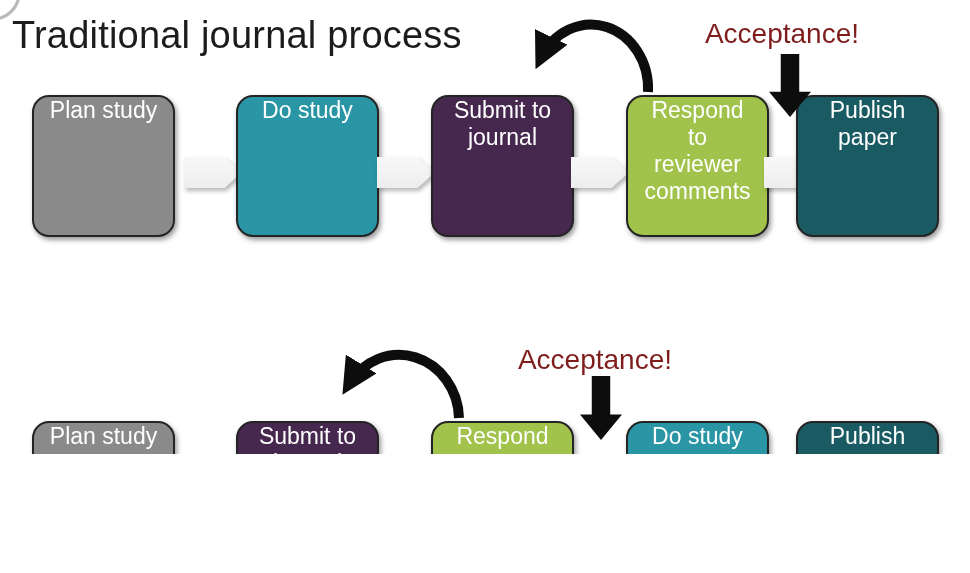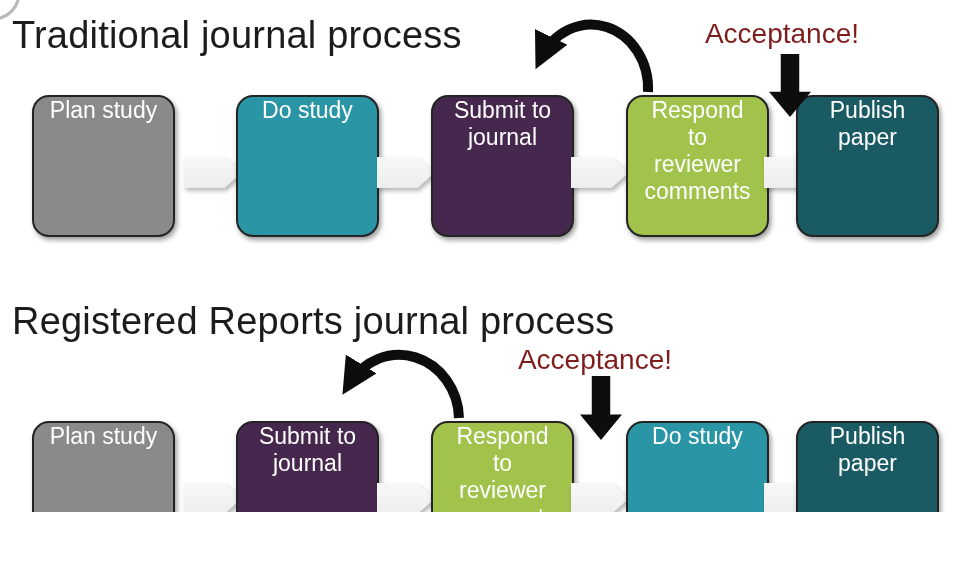--- a/index.html
+++ b/index.html
@@ -1,18 +1,18 @@
 <!DOCTYPE html>
 <html><head>
 <meta charset="utf-8">
 <style>
   html,body{margin:0;padding:0;background:#ffffff;}
   .page{
     position:relative;
-    width:970px;height:512px;
+    width:970px;height:454px;
     background:#ffffff;
     overflow:hidden;
     font-family:"Liberation Sans", sans-serif;
   }
   .title{
     position:absolute;
     left:12px;
     margin:0;
     font-size:38px;
     font-weight:300;
@@ -123,21 +123,20 @@
       </div>
     <div class="box b5" style="background-color: rgb(26, 91, 99);">
       <span class="box-label">Publish
 paper</span>
     </div>
   </div>
 
   <div class="acceptance a1">Acceptance!</div>
   <div class="downarrow d1"></div>
 
-  <h1 class="title t2">Registered Reports journal process</h1>
 
   <div class="flow r2">
     <div class="box b1" style="background-color: rgb(138, 138, 138);">
       <span class="box-label">Plan study</span>
     </div>
     <div class="chev-wrap c1">
         <div class="chev"></div>
       </div>
     <div class="box b2" style="background-color: rgb(70, 40, 78);">
       <span class="box-label">Submit to

